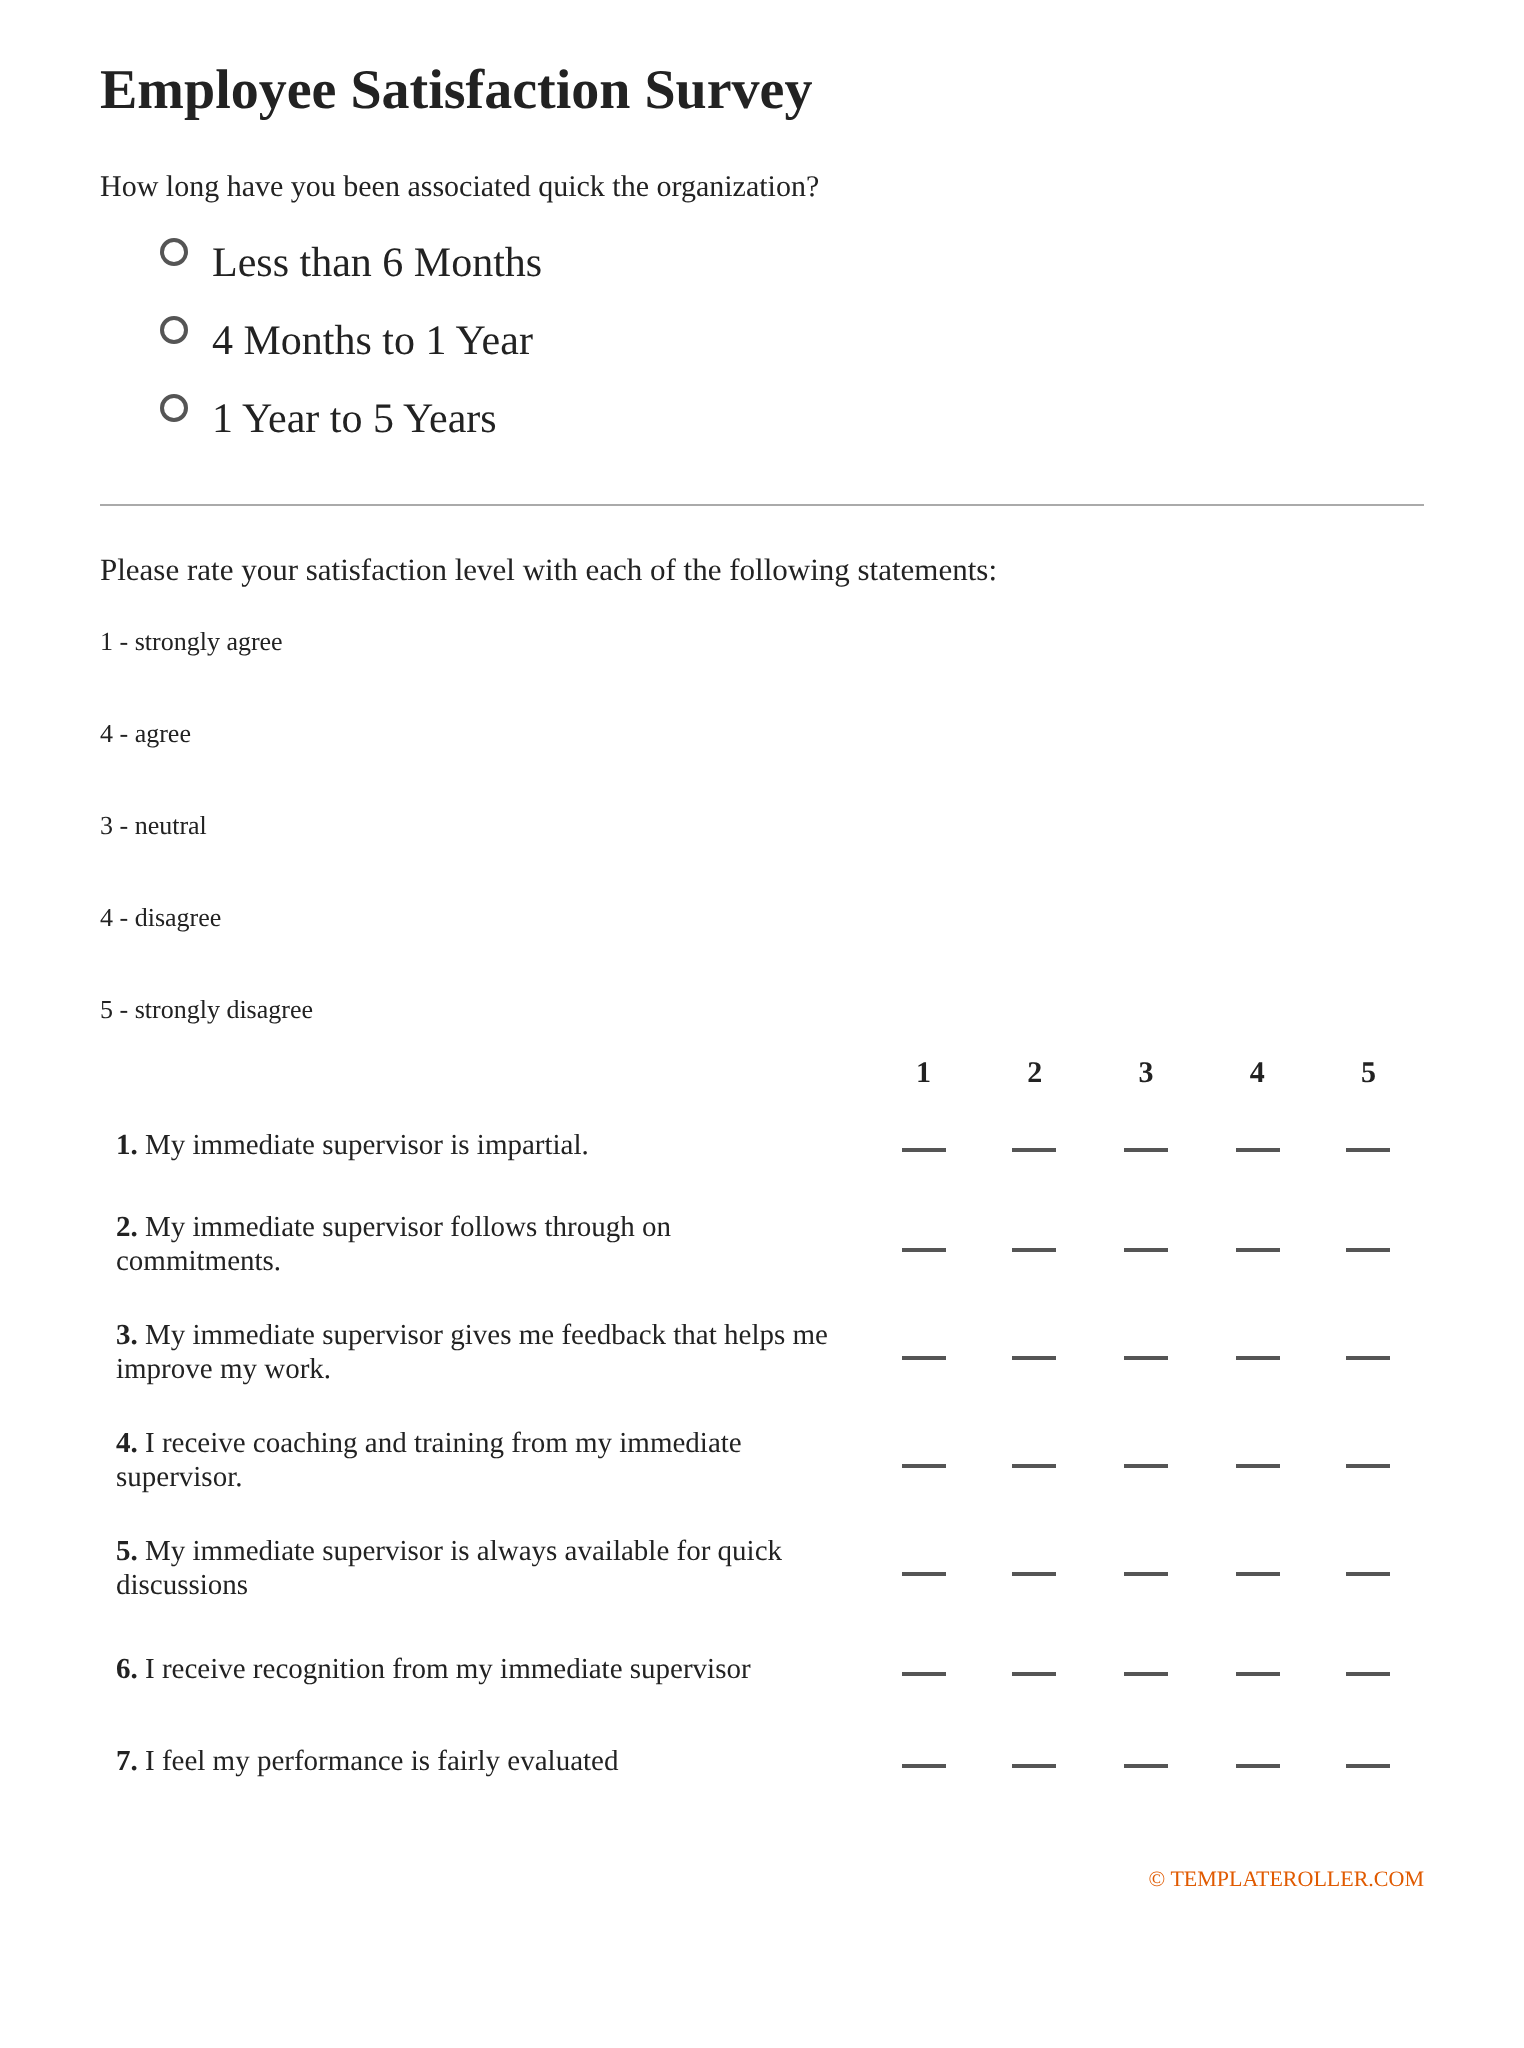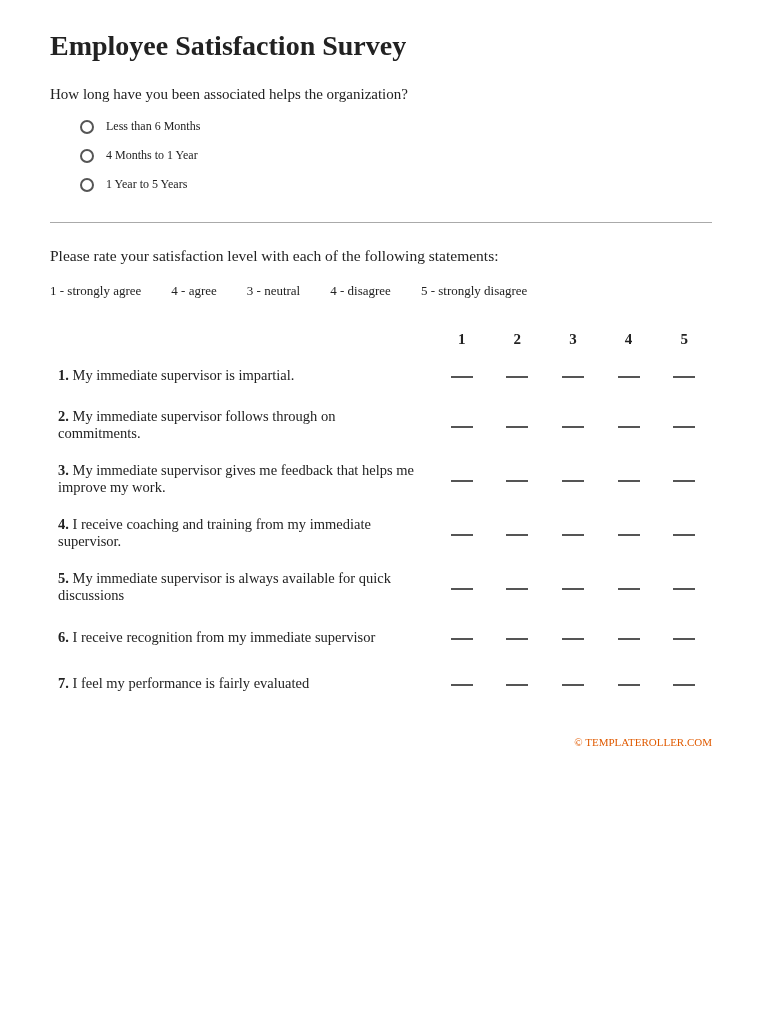--- a/index.html
+++ b/index.html
@@ -30,23 +30,22 @@
     }
 
     .radio-list {
       list-style: none;
       margin-left: 30px;
       margin-bottom: 30px;
     }
 
     .radio-list li {
       display: flex;
-      align-items: center;
       margin-bottom: 14px;
-      font-size: 12px;
+      font-size: 21px;
     }
 
     .radio-circle {
       width: 14px;
       height: 14px;
       border: 2px solid #555;
       border-radius: 50%;
       display: inline-block;
       margin-right: 12px;
       flex-shrink: 0;
@@ -61,22 +60,23 @@
     .section-heading {
       font-size: 15.5px;
       font-weight: normal;
       margin-bottom: 18px;
     }
 
     .scale-legend {
       display: flex;
       gap: 30px;
       font-size: 13px;
-      margin-bottom: 28px;
+      margin-bottom: 12px;
       flex-wrap: wrap;
+      flex-direction: column;
     }
 
     .scale-legend span {
       white-space: nowrap;
     }
 
     .rating-table {
       width: 100%;
       border-collapse: collapse;
     }
@@ -133,21 +133,21 @@
       border-bottom: 2px solid #555;
       height: 12px;
       margin-bottom: 4px;
     }
   </style>
 </head>
 <body>
 
 <h1 class="page-title">Employee Satisfaction Survey</h1>
 
-<p class="question-intro">How long have you been associated helps the organization?</p>
+<p class="question-intro">How long have you been associated quick the organization?</p>
 
 <ul class="radio-list">
 <li>
       <span class="radio-circle"></span>
       <span>Less than 6 Months</span>
     </li>
     <li>
       <span class="radio-circle"></span>
       <span>4 Months to 1 Year</span>
     </li>

